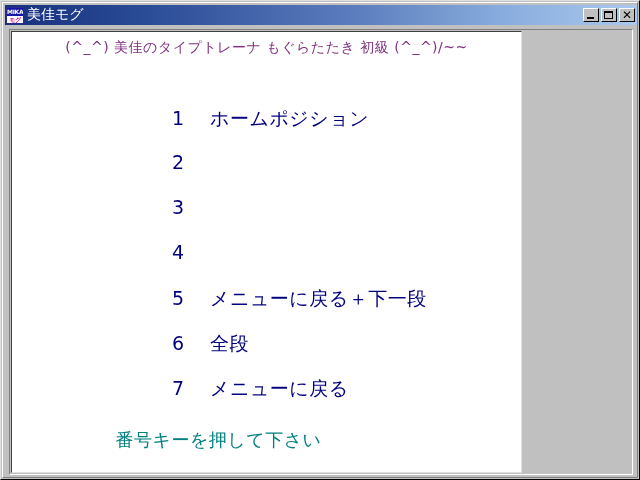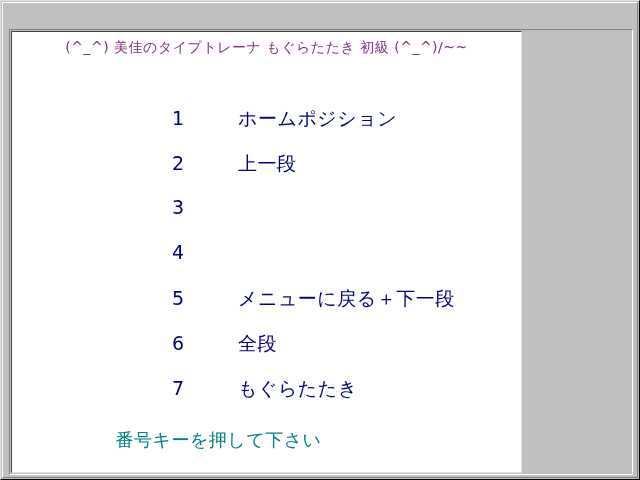--- a/index.html
+++ b/index.html
@@ -210,21 +210,20 @@
   .menu-num {
     width: 38px;
     flex: 0 0 auto;
     text-align: left;
     color: #00007f;
   }
   .menu-label {
     flex: 0 0 auto;
     color: #00007f;
     letter-spacing: 0.5px;
-    margin-left: 28px;
   }
 
   #prompt {
     position: absolute;
     left: 0;
     top: 396px;
     width: 100%;
     text-align: center;
     padding-right: 96px;
     box-sizing: border-box;
@@ -234,52 +233,69 @@
     white-space: nowrap;
     letter-spacing: 0.5px;
   }
 </style>
 </head>
 <body>
 
 <div id="app-window">
   <div id="frame-inner">
 
+    <div id="title-bar">
+      <div id="app-icon">
+        <div class="icon-top">MIKA</div>
+        <div class="icon-bot">モグ</div>
+      </div>
+      <div id="window-title">美佳モグ</div>
+      <div id="title-buttons">
+        <div class="title-btn btn-min">
+          <span class="glyph"></span>
+        </div>
+        <div class="title-btn btn-max">
+          <span class="glyph"></span>
+        </div>
+        <div class="title-btn btn-close">
+          <span class="glyph">✕</span>
+        </div>
+      </div>
+    </div>
 
     <div id="client-outer">
       <div id="client-area">
 
         <div id="subtitle">(^_^) 美佳のタイプトレーナ もぐらたたき 初級 (^_^)/~~</div>
 
         <div id="menu-list">
           <div class="menu-item">
             <span class="menu-num">1</span>
             <span class="menu-label">ホームポジション</span>
           </div>
           <div class="menu-item">
             <span class="menu-num">2</span>
-            <span class="menu-label">上一段</span>
           </div>
           <div class="menu-item">
             <span class="menu-num">3</span>
           </div>
           <div class="menu-item">
             <span class="menu-num">4</span>
           </div>
           <div class="menu-item">
             <span class="menu-num">5</span>
             <span class="menu-label">メニューに戻る＋下一段</span>
           </div>
           <div class="menu-item">
             <span class="menu-num">6</span>
             <span class="menu-label">全段</span>
           </div>
           <div class="menu-item">
             <span class="menu-num">7</span>
-            <span class="menu-label">もぐらたたき</span>
+            <span class="menu-label">メニューに戻る</span>
           </div>
         </div>
 
         <div id="prompt">番号キーを押して下さい</div>
 
       </div>
     </div>
 
   </div>
 </div>

